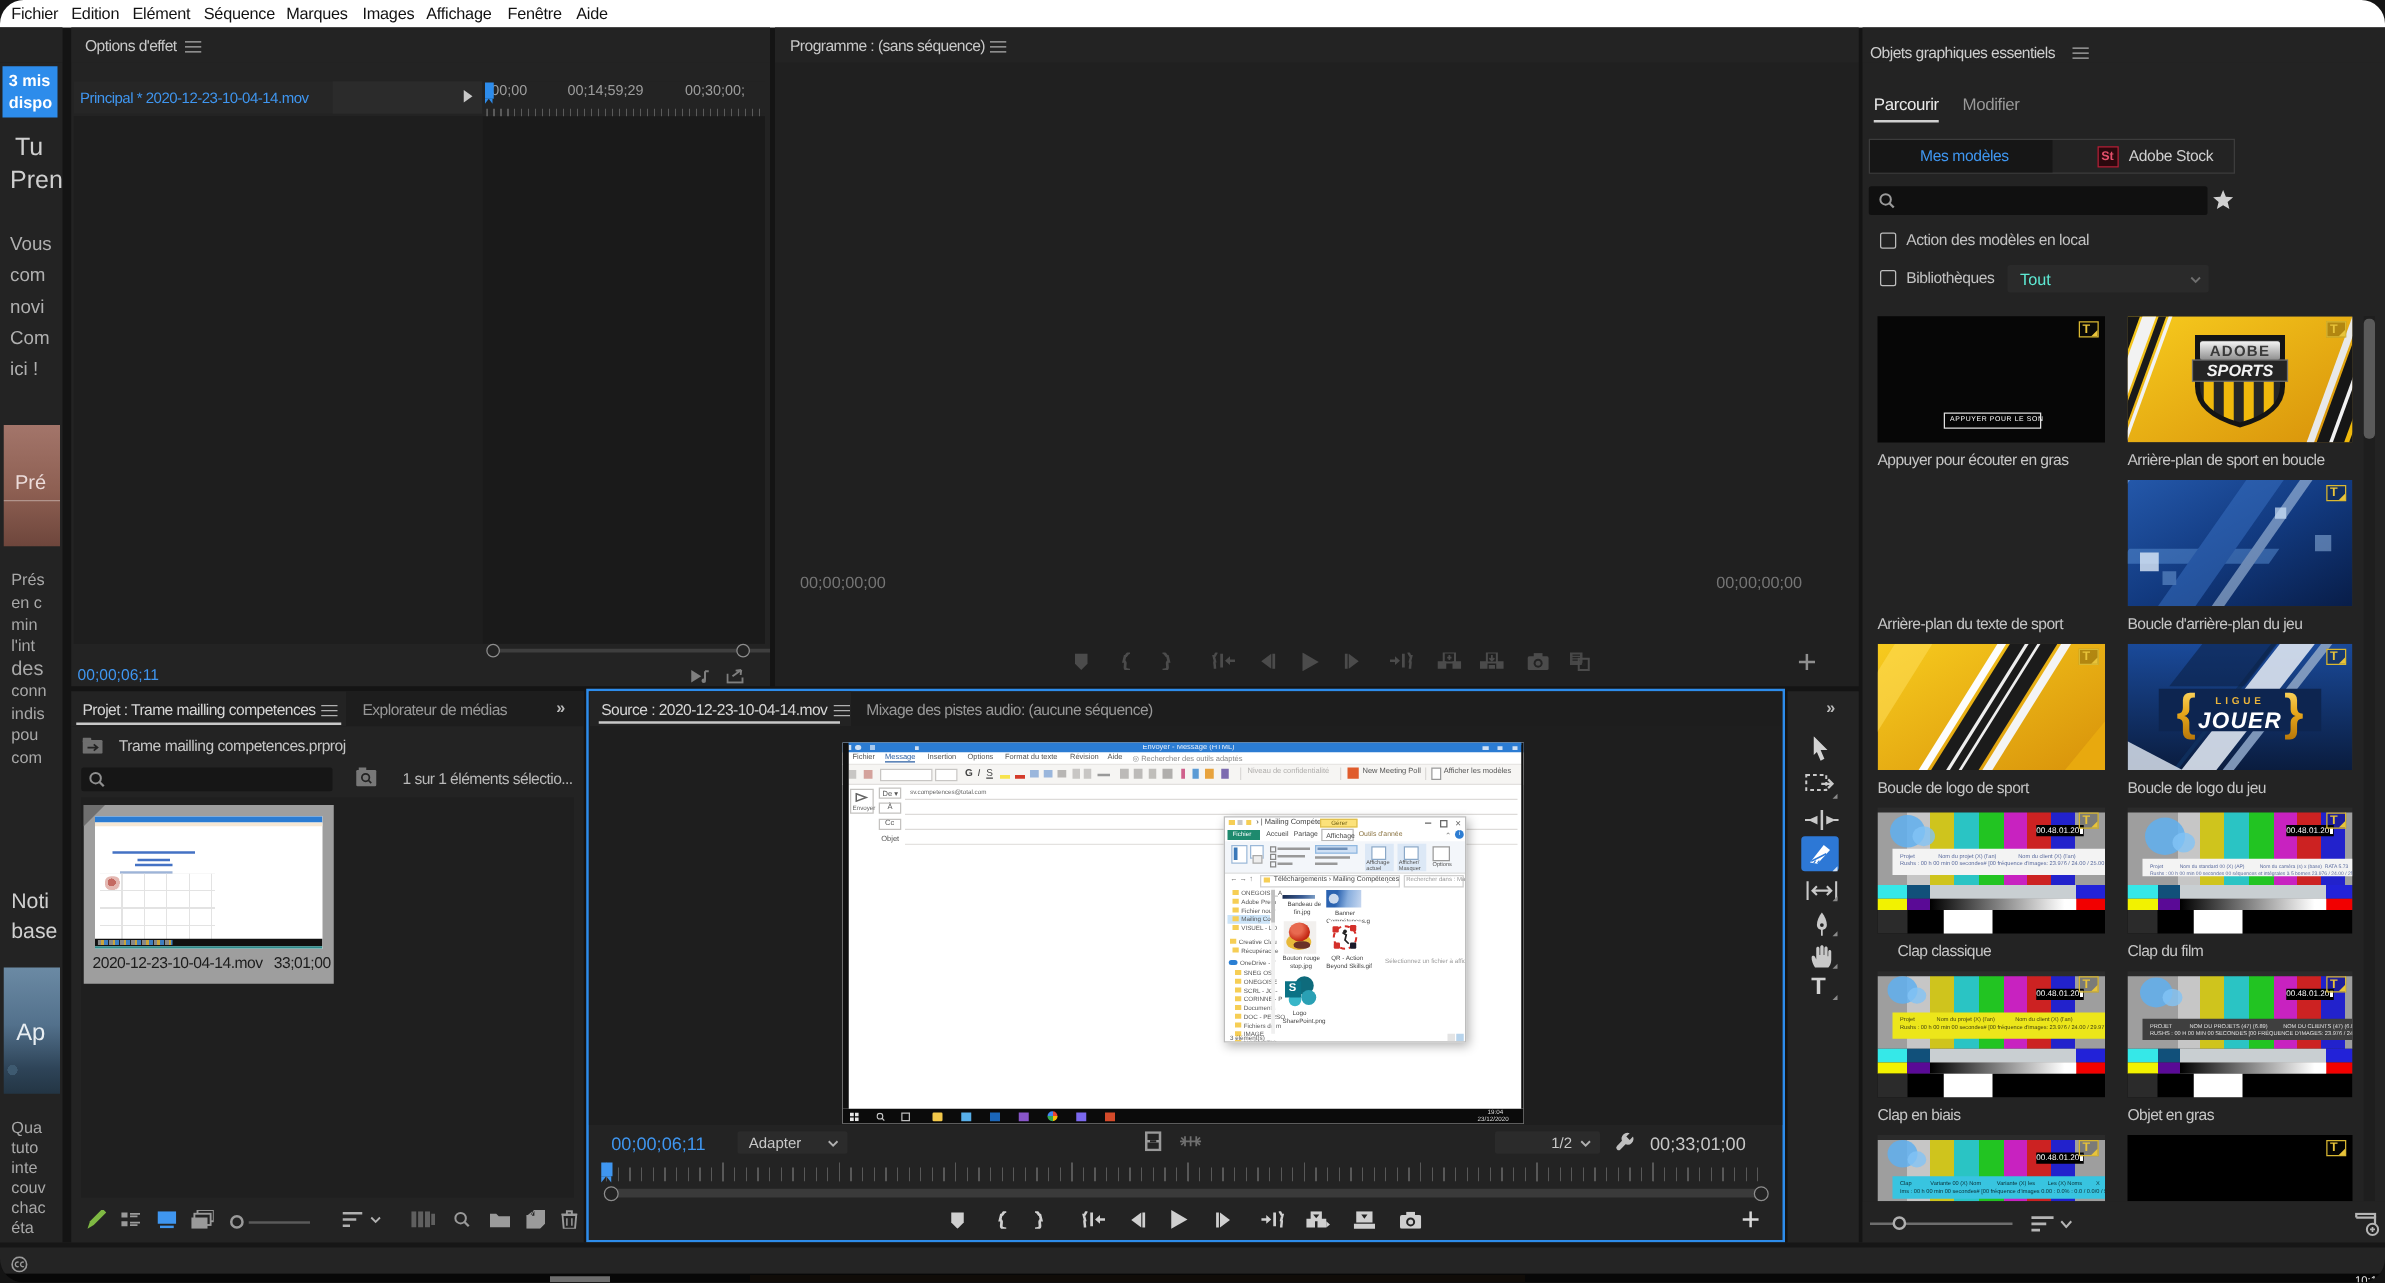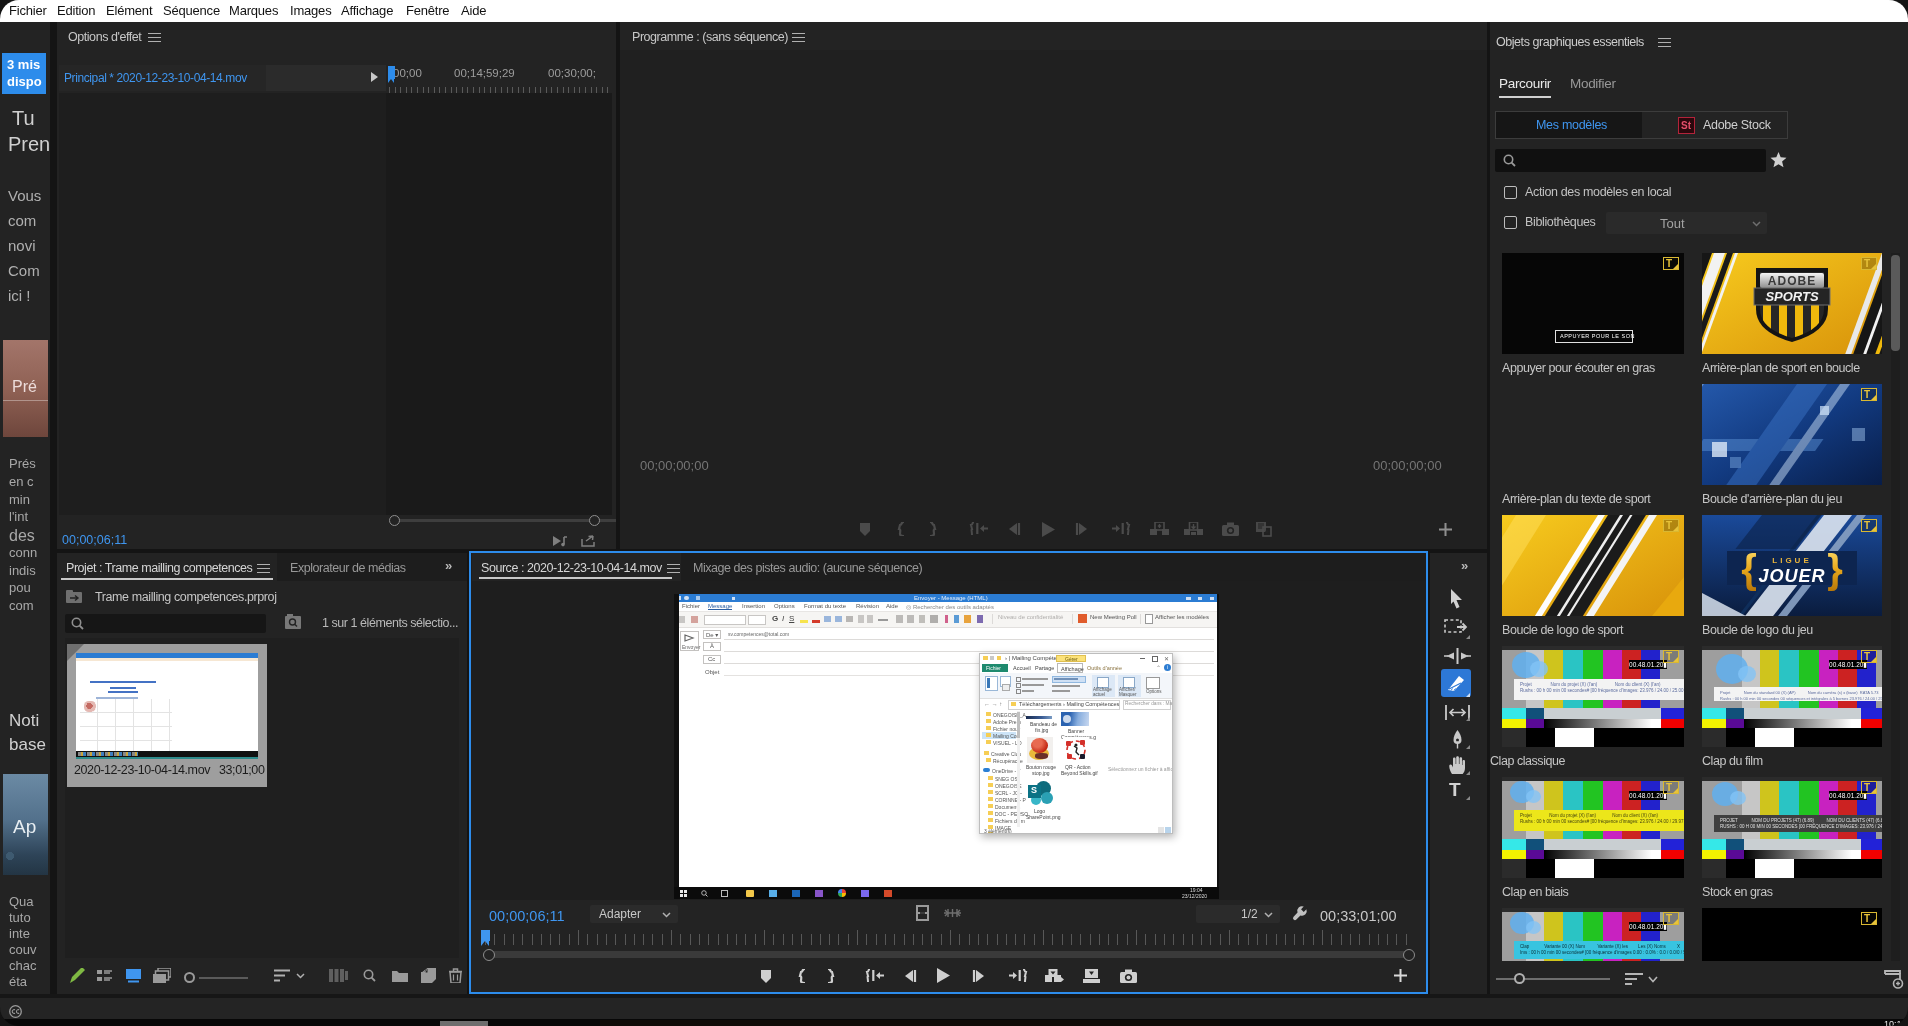--- a/index.html
+++ b/index.html
@@ -786,21 +786,21 @@
       </svg>
     <svg class="abs" style="left:280px;top:130px;" width="17" height="16" viewBox="0 0 16 16">
         <use href="#i-star" fill="#d0d0d0"></use>
       </svg>
 
     <div class="abs" style="left:14px;top:164px;width:13px;height:13px;border:1.5px solid #bdbdbd;border-radius:2px;box-sizing:border-box;"></div>
     <div class="txt" style="left:35px;top:163px;font-size:12.5px;color:#c2c2c2;letter-spacing:-0.35px;">Action des modèles en local</div>
     <div class="abs" style="left:14px;top:194px;width:13px;height:13px;border:1.5px solid #bdbdbd;border-radius:2px;box-sizing:border-box;"></div>
     <div class="txt" style="left:35px;top:193px;font-size:12.5px;color:#c2c2c2;letter-spacing:-0.35px;">Bibliothèques</div>
     <div class="abs" style="left:116px;top:190px;width:161px;height:22px;background:#2a2a2a;border-radius:2px;">
-      <div class="txt" style="left:10px;top:4px;font-size:13px;color:#a3a3a3;margin-left:44px;">Tout</div>
+      <div class="txt" style="left:10px;top:4px;font-size:13px;color:#5eead4;">Tout</div>
       <svg class="abs" style="left:146px;top:9px;" width="9" height="6" viewBox="0 0 9 6">
           <path d="M1 1 L4.5 4.5 L8 1" stroke="#6e6e6e" stroke-width="1.5" fill="none"></path>
         </svg>
     </div>
 
     <div class="thumb" style="left:12px;top:231px;background:#060606;">
       <div class="abs" style="left:53px;top:77px;width:78px;height:13px;border:1px solid #e0e0e0;box-sizing:border-box;"></div>
       <div class="txt" style="left:58px;top:80px;font-size:5.5px;color:#fff;letter-spacing:.5px;">APPUYER POUR LE SON</div>
       <div class="tbadge"></div>
     </div>
@@ -936,21 +936,21 @@
       <div class="blk">
           <i></i>
           <b></b>
         </div>
       <div class="band">Projet&nbsp;&nbsp;&nbsp;&nbsp;&nbsp;&nbsp;&nbsp;&nbsp;&nbsp;&nbsp;&nbsp;&nbsp;&nbsp;&nbsp;&nbsp;Nom du projet (X) (l'an)&nbsp;&nbsp;&nbsp;&nbsp;&nbsp;&nbsp;&nbsp;&nbsp;&nbsp;&nbsp;&nbsp;&nbsp;&nbsp;&nbsp;Nom du client (X) (l'an)<br>Rushs : 00 h 00 min 00 secondes# [00 fréquence d'images: 23.976 / 24.00 / 25.00 / 29.97 / 30 48 5</div>
       <div class="circ1"></div>
         <div class="circ2"></div>
       <div class="tc">00.48.01.20▮</div>
       <div class="tbadge"></div>
     </div>
-    <div class="glabel" style="left:0;top:732px;">Clap classique</div>
+    <div class="glabel" style="left:28px;top:732px;">Clap classique</div>
     <div class="thumb clap" style="left:212px;top:624px;width:180px;">
       <div class="bars" style="background:linear-gradient(90deg,#9e9e9e 0 40px,#c6c6c6 40px 58px,#cfc41d 58px 77px,#2ac4c4 77px 97px,#22c422 97px 117px,#c822c0 117px 136px,#cc2222 136px 155px,#2222cc 155px 174px,#9e9e9e 174px 100%);"></div>
       <div class="r2"></div>
         <div class="r3"></div>
         <div class="r3g"></div>
       <div class="blk">
           <i></i>
           <b></b>
         </div>
       <div class="band" style="top:41px;height:14px;font-size:4px;">Projet&nbsp;&nbsp;&nbsp;&nbsp;&nbsp;&nbsp;&nbsp;&nbsp;&nbsp;&nbsp;&nbsp;&nbsp;Nom du standard 00 (X) (AP)&nbsp;&nbsp;&nbsp;&nbsp;&nbsp;&nbsp;&nbsp;&nbsp;&nbsp;&nbsp;&nbsp;Nom du caméra (s) x (base)&nbsp;&nbsp;RATA 5.73<br>Rushs : 00 h 00 min 00 secondes 00 séquences et intégrales à 5 bornes  23.976 / 24.00 / 25.00 / 29.98 / 30 / 48 / 59.9</div>
@@ -985,21 +985,21 @@
       <div class="blk">
           <i></i>
           <b></b>
         </div>
       <div class="band bd" style="top:38px;height:17px;">PROJET&nbsp;&nbsp;&nbsp;&nbsp;&nbsp;&nbsp;&nbsp;&nbsp;&nbsp;&nbsp;&nbsp;NOM DU PROJETS (47) (6.89)&nbsp;&nbsp;&nbsp;&nbsp;&nbsp;&nbsp;&nbsp;&nbsp;&nbsp;&nbsp;NOM DU CLIENTS (47) (6.89)&nbsp;&nbsp;RATA 5.73<br>RUSHS : 00 H 00 MIN 00 SECONDES [00 FRÉQUENCE D'IMAGES: 23.976 / 24.00 / 25.00 / 29.98 / 30 / 48 / 59.9</div>
       <div class="circ1" style="left:10px;top:5px;width:26px;height:24px;"></div>
         <div class="circ2" style="left:28px;top:14px;width:16px;height:14px;"></div>
       <div class="tc">00.48.01.20▮</div>
       <div class="tbadge"></div>
     </div>
-    <div class="glabel" style="left:212px;top:863px;">Stock en gras</div>
+    <div class="glabel" style="left:212px;top:863px;">Objet en gras</div>
 
     <div class="thumb clap" style="left:12px;top:886px;height:53px;">
       <div class="bars"></div>
       <div class="band bc" style="top:33px;height:18px;">Clap&nbsp;&nbsp;&nbsp;&nbsp;&nbsp;&nbsp;&nbsp;&nbsp;&nbsp;&nbsp;&nbsp;&nbsp;Variante 00 (X) Nom&nbsp;&nbsp;&nbsp;&nbsp;&nbsp;&nbsp;&nbsp;&nbsp;&nbsp;&nbsp;Variante (X) les&nbsp;&nbsp;&nbsp;&nbsp;&nbsp;&nbsp;&nbsp;&nbsp;Les (X) Noms&nbsp;&nbsp;&nbsp;&nbsp;&nbsp;&nbsp;&nbsp;&nbsp;&nbsp;X<br>Ims : 00 h 00 min 00 secondes# [00 fréquence d'images 0.00 : 0.0% : 0.0 / 0.0/0 / 500 :0.00 50 p X (0) (dessous) les  Fgfs</div>
       <div class="circ1" style="left:8px;top:4px;width:24px;height:22px;"></div>
         <div class="circ2" style="left:24px;top:13px;width:15px;height:13px;"></div>
       <div class="tc">00.48.01.20▮</div>
       <div class="tbadge"></div>
     </div>
     <div class="thumb" style="left:212px;top:886px;width:180px;height:53px;background:#000;">

